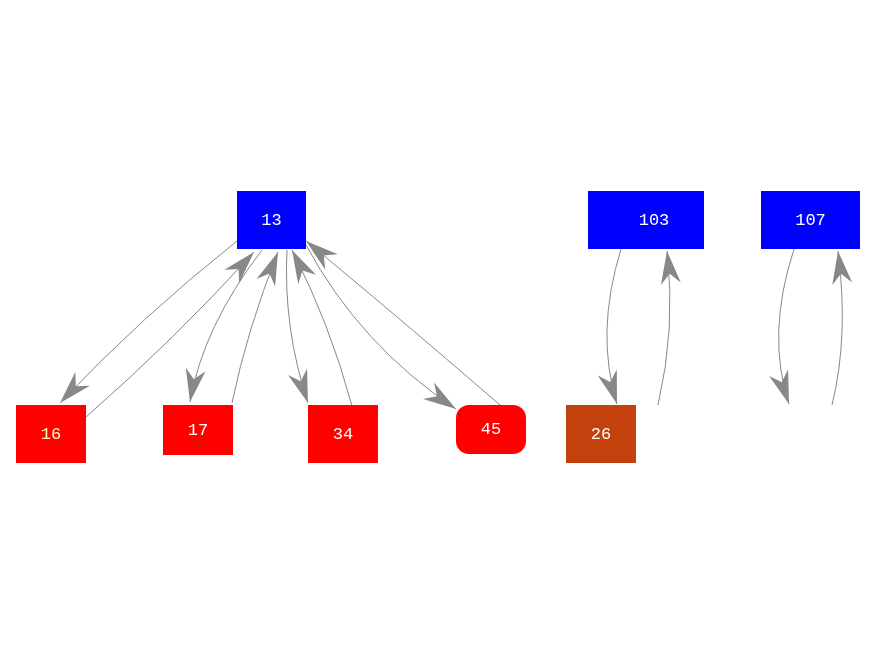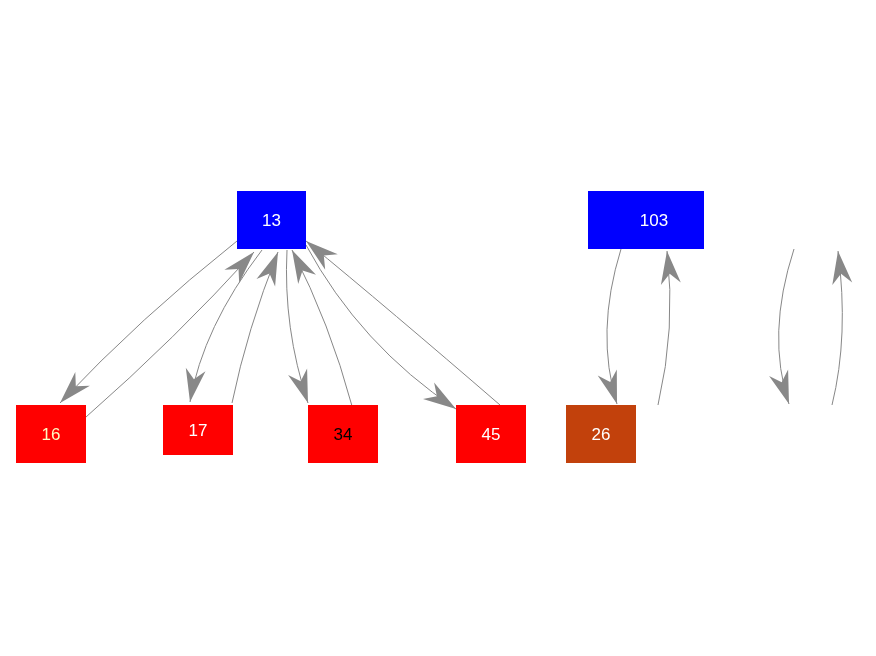--- a/index.html
+++ b/index.html
@@ -27,20 +27,21 @@
     display: flex;
     align-items: center;
     justify-content: center;
     font-size: 17px;
     line-height: 1;
     color: #ffffff;
     user-select: none;
   }
   .node span {
     display: inline-block;
+    font-family: Liberation Mono, monospace;
   }
 </style>
 </head>
 <body>
 
 <div id="canvas">
   <svg id="edge-layer" xmlns="http://www.w3.org/2000/svg" viewBox="0 0 876 656">
       <path d="M 237 241 Q 140 318 60 403" fill="none" stroke="#878787" stroke-width="1"></path>
       <polygon points="60.0,403.0 75.3,372.1 75.8,386.3 89.9,385.8" fill="#888888" stroke="none"></polygon>
       <path d="M 86 417 Q 175 339 254 252" fill="none" stroke="#878787" stroke-width="1"></path>
@@ -66,28 +67,31 @@
       <path d="M 832 405 Q 849 336 838 251" fill="none" stroke="#878787" stroke-width="1"></path>
       <polygon points="838.0,251.0 852.2,282.4 841.0,273.8 832.3,285.0" fill="#888888" stroke="none"></polygon>
     </svg>
 
   <div class="node" style="left: 237px; top: 191px; width: 69px; height: 58px; background: rgb(0, 0, 255); color: rgb(255, 255, 255);">
       <span>13</span>
     </div>
   <div class="node" style="left: 588px; top: 191px; width: 100px; height: 58px; background: rgb(0, 0, 255); color: rgb(255, 255, 255); padding-left: 16px;">
       <span>103</span>
     </div>
+  <div class="node" style="left: 761px; top: 191px; width: 99px; height: 58px; background: rgb(0, 0, 255); color: rgb(255, 255, 255);">
+      <span>107</span>
+    </div>
   <div class="node" style="left: 16px; top: 405px; width: 70px; height: 58px; background: rgb(255, 0, 0); color: #fef9c3;">
       <span>16</span>
     </div>
   <div class="node" style="left: 163px; top: 405px; width: 70px; height: 50px; background: rgb(255, 0, 0); color: rgb(255, 255, 255);">
       <span>17</span>
     </div>
-  <div class="node" style="left: 308px; top: 405px; width: 70px; height: 58px; background: rgb(255, 0, 0); color: #000000;">
+  <div class="node" style="left: 308px; top: 405px; width: 70px; height: 58px; background: rgb(255, 0, 0); color: #ffffff;">
       <span>34</span>
     </div>
-  <div class="node" style="left: 456px; top: 405px; width: 70px; height: 58px; background: rgb(255, 0, 0); color: rgb(255, 255, 255);">
+  <div class="node" style="left: 456px; top: 405px; width: 70px; height: 49px; background: rgb(255, 0, 0); color: rgb(255, 255, 255); border-radius: 13px;">
       <span>45</span>
     </div>
   <div class="node" style="left: 566px; top: 405px; width: 70px; height: 58px; background: #c2410c; color: rgb(255, 255, 255);">
       <span>26</span>
     </div>
 </div>
 
 </body></html>

